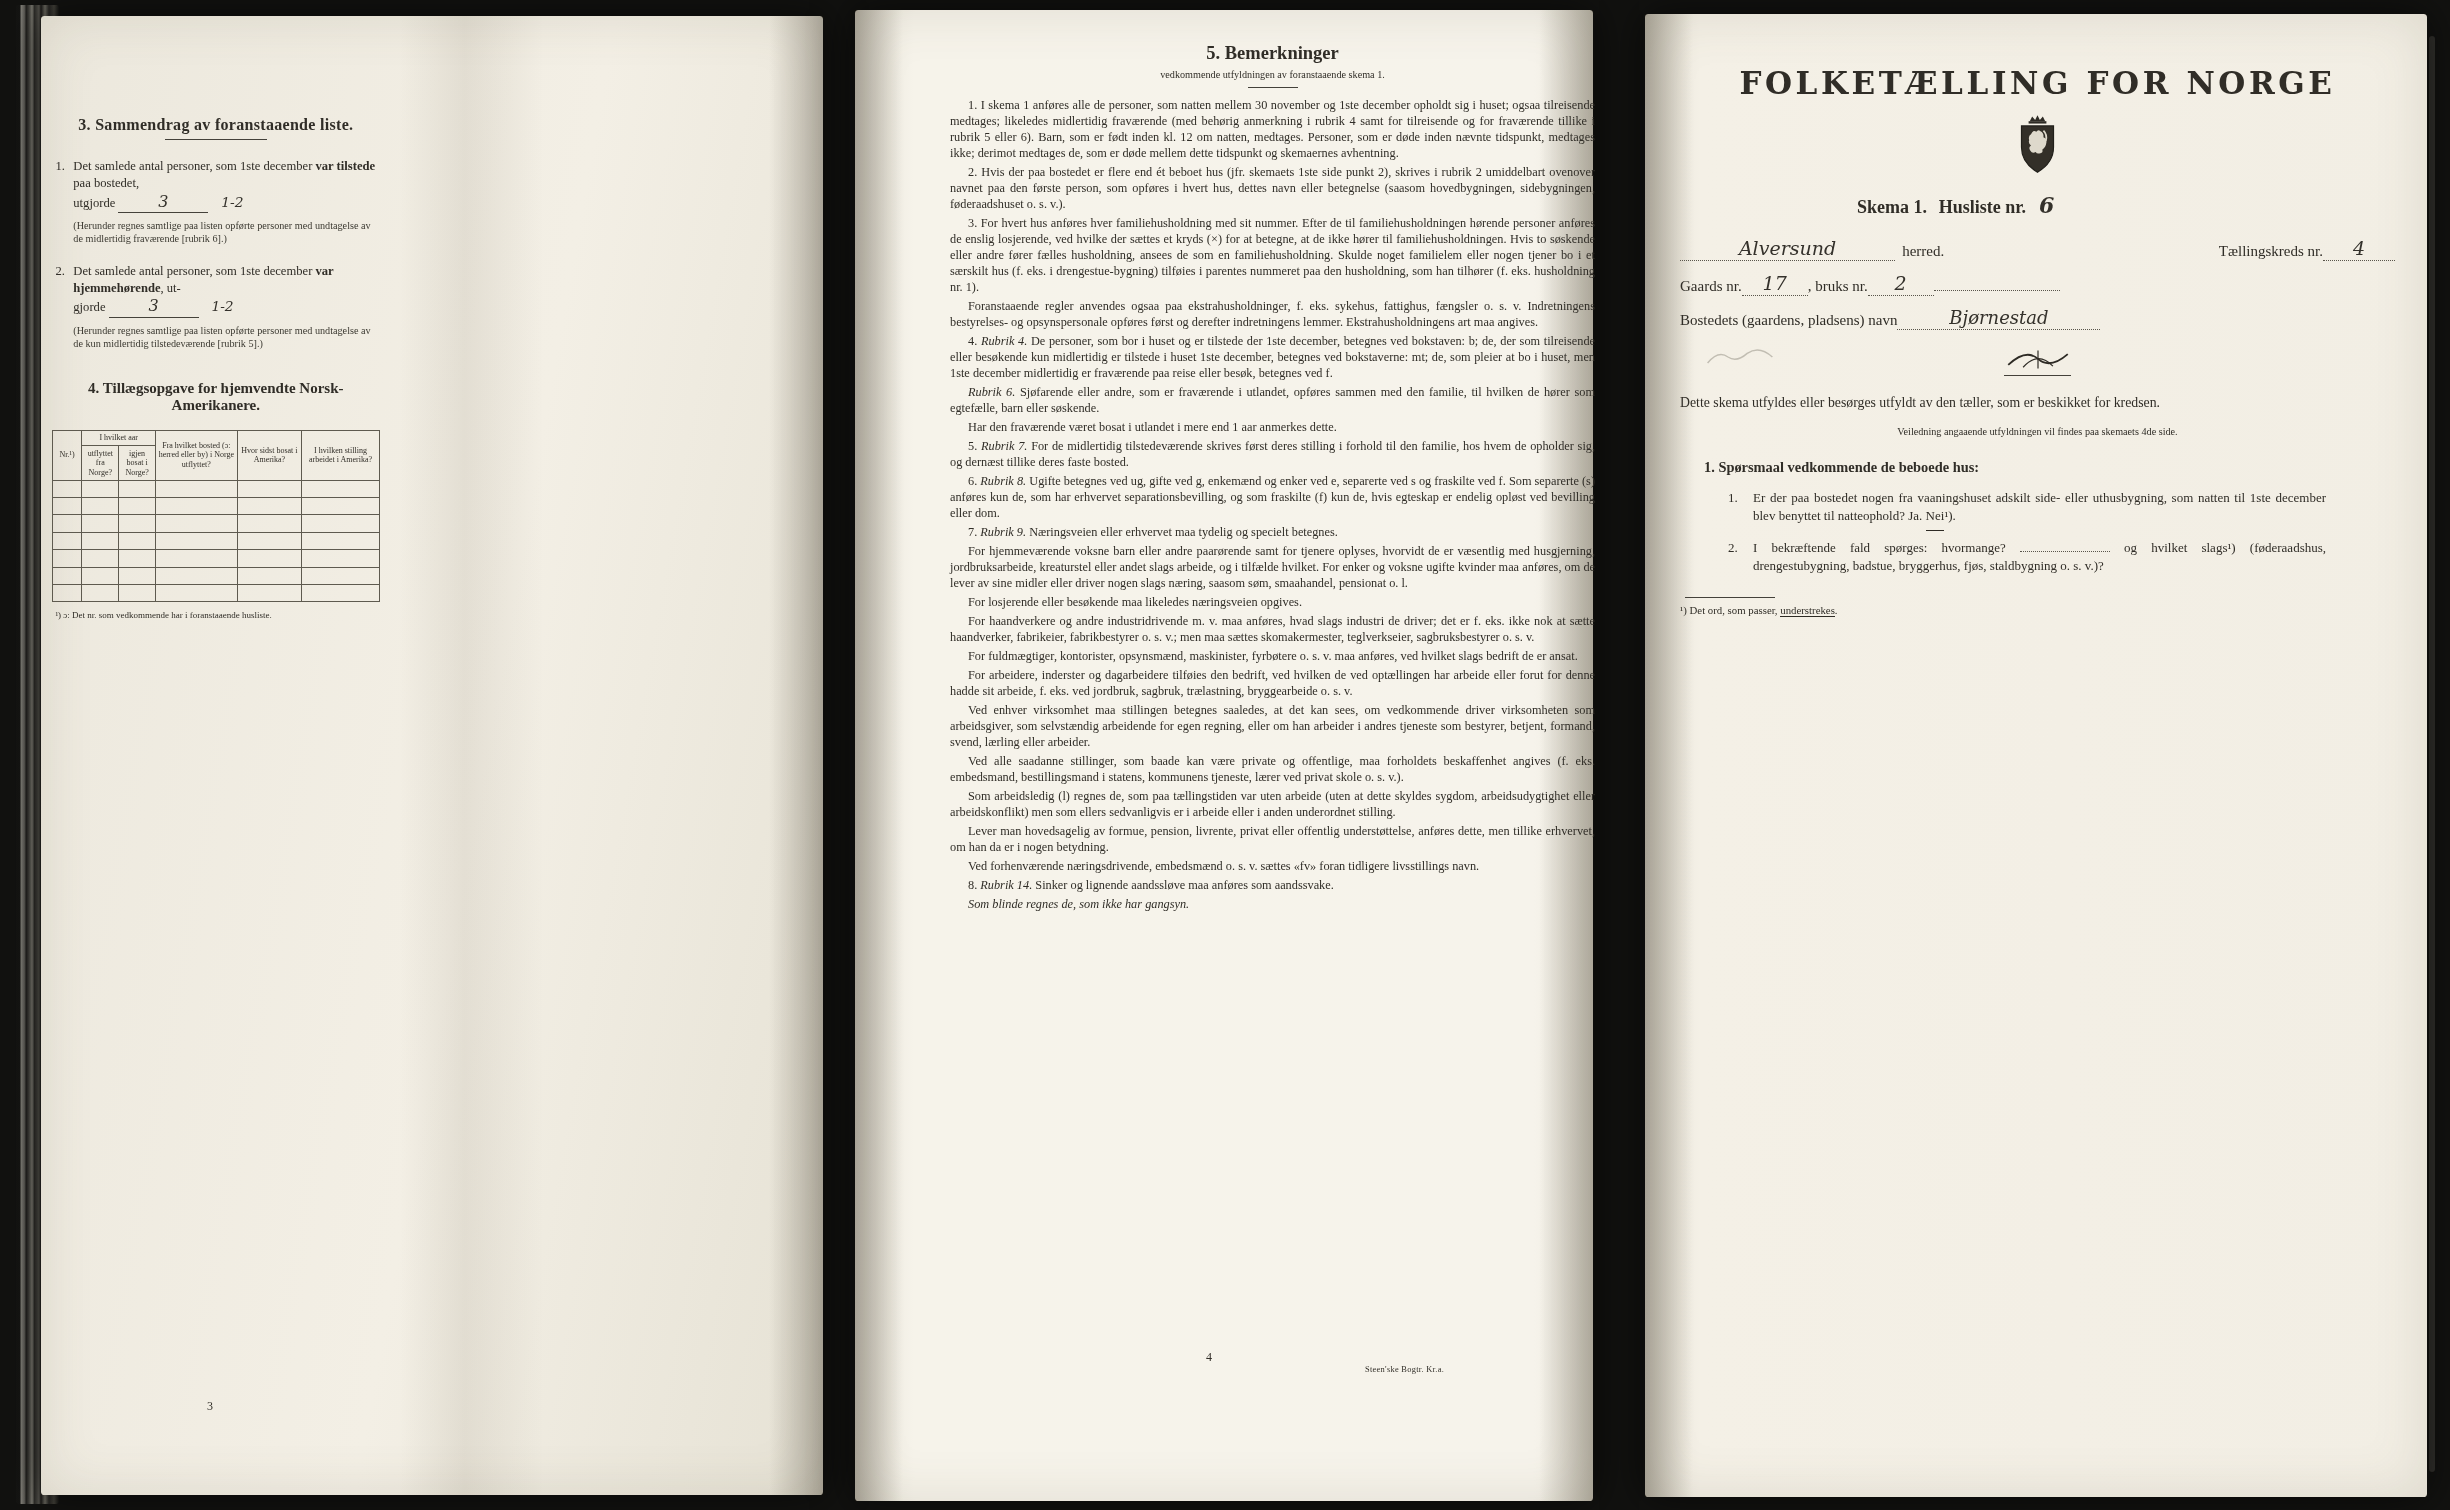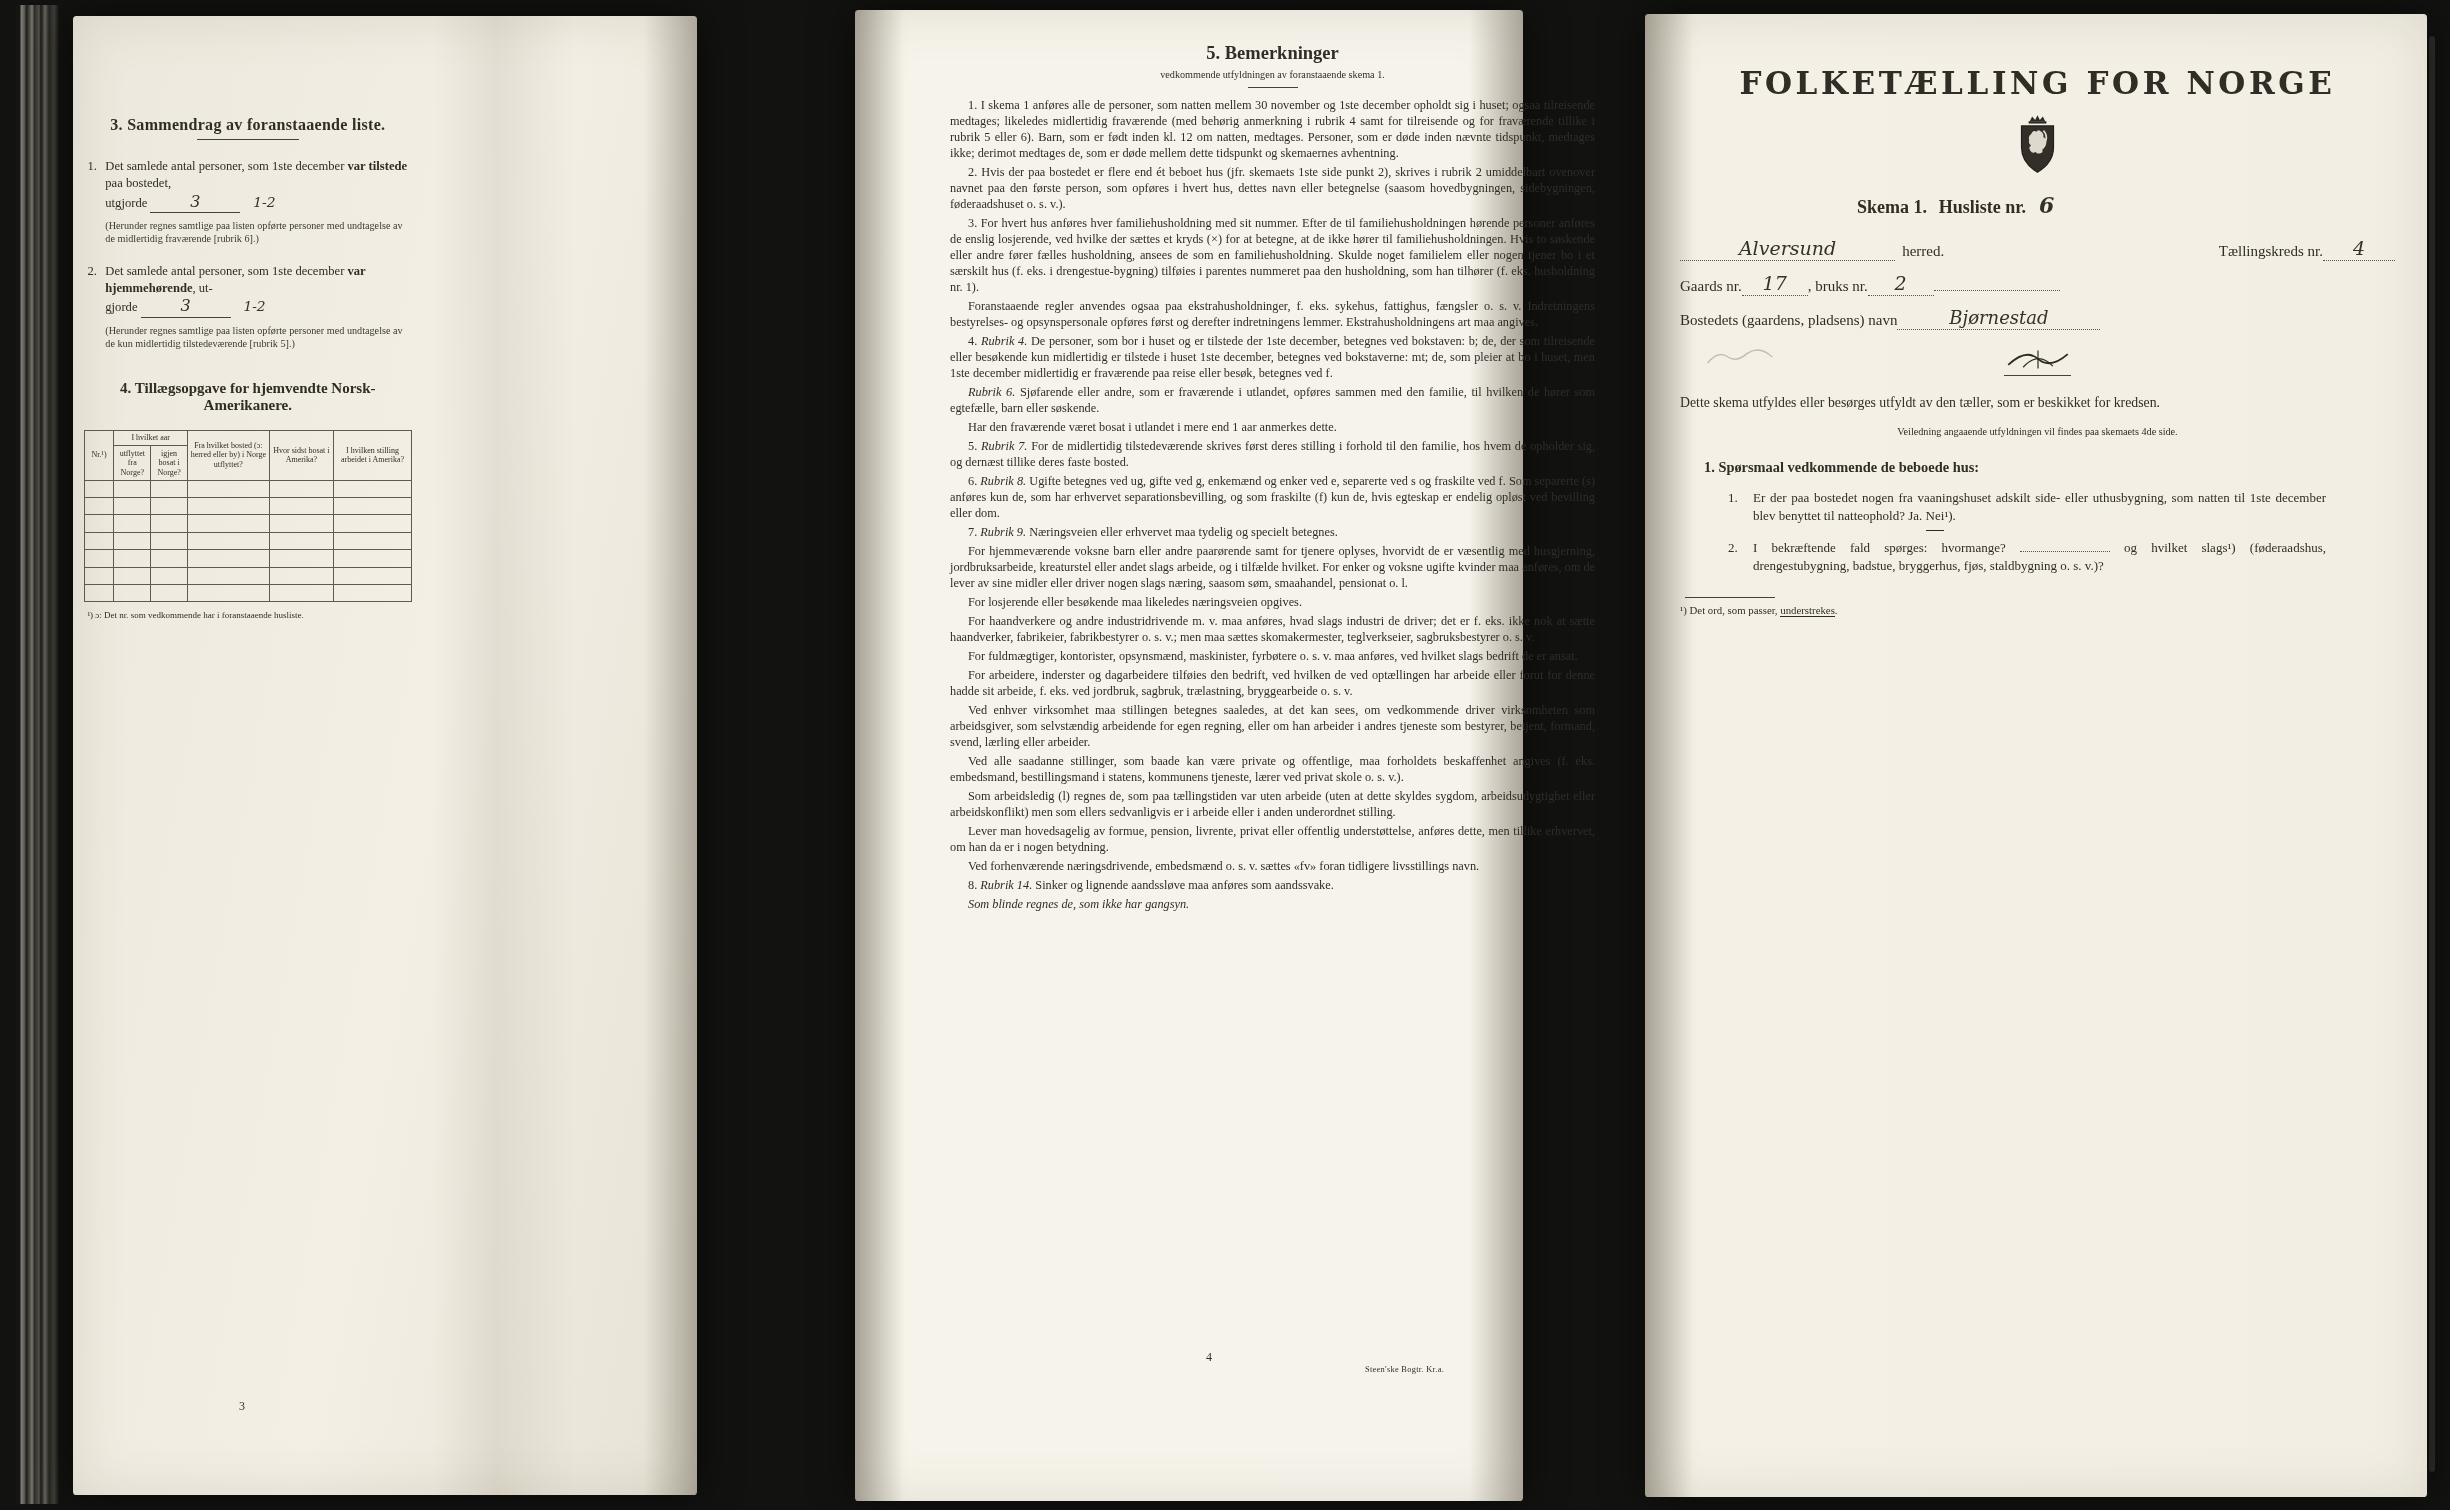--- a/index.html
+++ b/index.html
@@ -12,22 +12,22 @@
   }
 
   
   .edge-stack {
     position:absolute; left:15.6px; top:4.8px; width:43px; height:1499px; border-radius:2.4px; opacity:.85;
     background:linear-gradient(90deg,#151513 0,#151513 3.6px,#8f8d85 5.4px,#6a6862 8.4px,#23221f 10.2px,#4a4944 13px,#8b897f 16px,#33322e 18.5px,#5e5c55 23px,#1c1b19 25px,#757369 29px,#2a2926 33px,#49473f 38px,#141412 43px);
   }
   .edge-right { position:absolute; left:2429px; top:36px; width:6px; height:1436px; background:#504e47; opacity:.5; border-radius:3px; }
 
   .page { position:absolute; border-radius:3.6px; box-shadow:0 0 42px rgba(0,0,0,.6), inset 0 0 54px rgba(95,82,58,.14); }
-  .page-left  { left:73px;  top:15.6px; width:624px; height:1479px; background:linear-gradient(100deg,#ece8dd 0%,#f3efe5 55%,#e6e2d5 100%); }
-  .page-mid   { left:855px; top:9.6px; width:668px; height:1491px; background:linear-gradient(90deg,#e8e4d9 0,#f6f3ea 8%,#f6f3eb 92%,#e9e5d9 100%); }
+  .page-left  { left:41px;  top:15.6px; width:782px; height:1479px; background:linear-gradient(100deg,#ece8dd 0%,#f3efe5 55%,#e6e2d5 100%); }
+  .page-mid   { left:855px; top:9.6px; width:738px; height:1491px; background:linear-gradient(90deg,#e8e4d9 0,#f6f3ea 8%,#f6f3eb 92%,#e9e5d9 100%); }
   .page-right { left:1645px; top:14.4px; width:782px; height:1483px; background:linear-gradient(90deg,#e7e3d7 0,#f4f0e6 7%,#f2eee4 100%); }
 
   .gutter { position:absolute; top:0; height:100%; pointer-events:none; }
   .g-right { right:0; width:54px; background:linear-gradient(90deg,rgba(0,0,0,0),rgba(40,32,18,.28)); }
   .g-left  { left:0;  width:48px; background:linear-gradient(90deg,rgba(40,32,18,.30),rgba(0,0,0,0)); }
   .crease  { position:absolute; top:0; left:359px; width:144px; height:100%; pointer-events:none;
              background:linear-gradient(90deg,rgba(0,0,0,0),rgba(92,80,58,.10) 45%,rgba(0,0,0,0)); }
 
   
   .pl-content { position:absolute; left:10.8px; top:100px; width:328px; }

